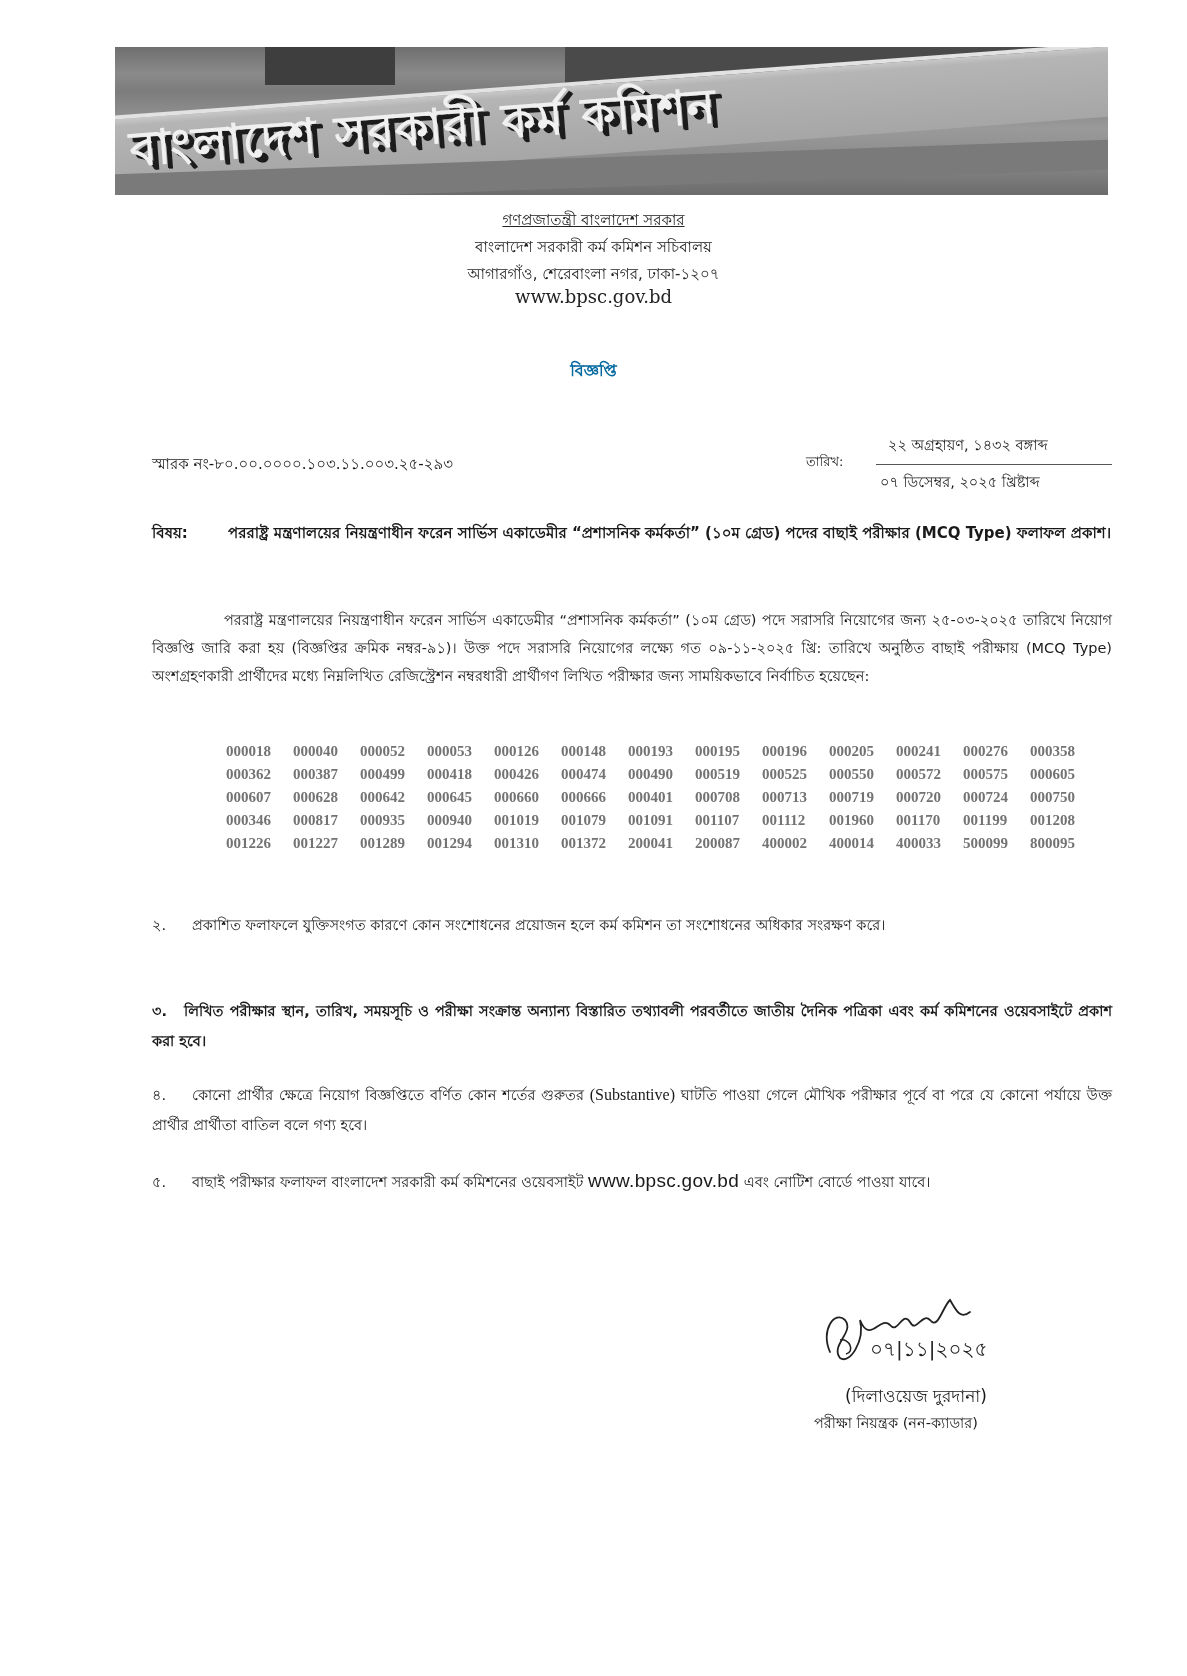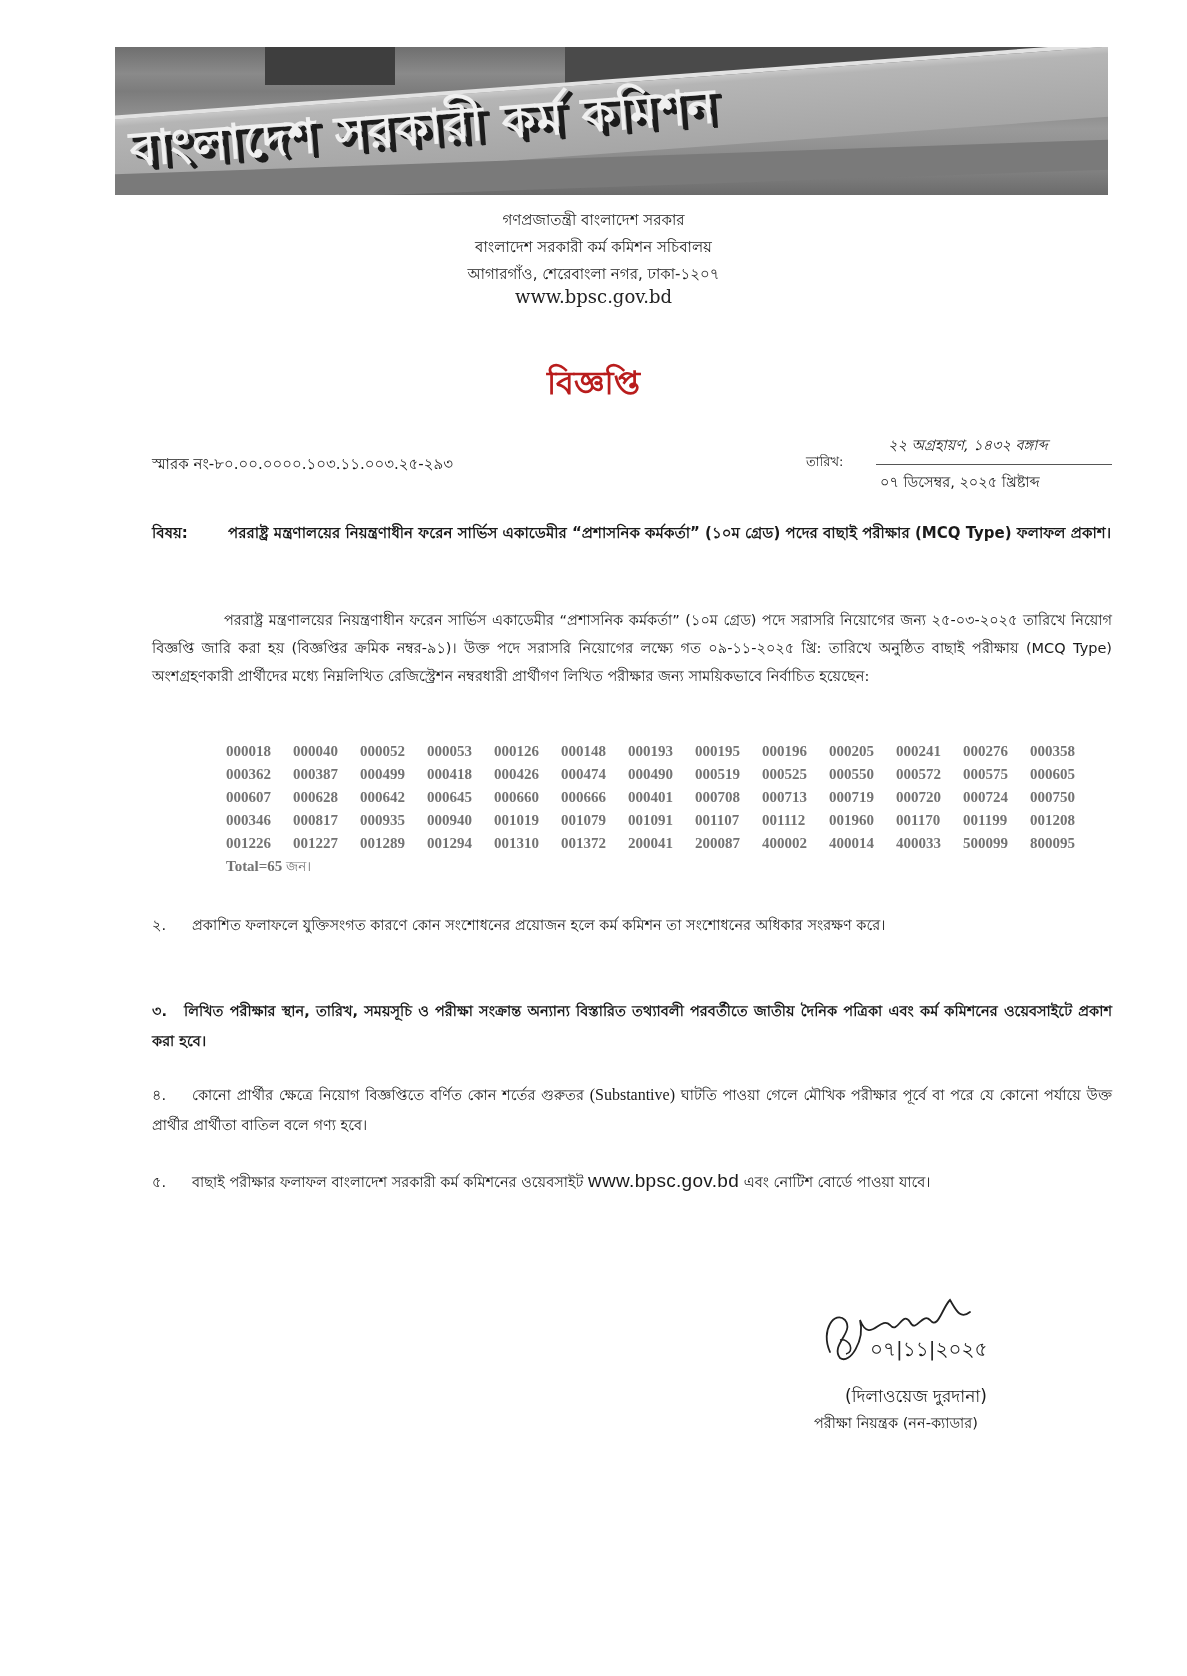--- a/index.html
+++ b/index.html
@@ -28,25 +28,25 @@
   .banner .sign {
     position: absolute; left: 18px; top: 66px; white-space: nowrap;
     font-family: "DejaVu Sans", sans-serif; font-weight: bold; font-size: 48px;
     color: #f0f0f0; letter-spacing: 1px;
     text-shadow: 5px 4px 0 #1c1c1c, 6px 5px 0 #1c1c1c;
     transform: rotate(-4.3deg); transform-origin: left bottom;
   }
   .center { position: absolute; left: 0; width: 1187px; text-align: center; }
   .hdr-line { font-size: 15px; color: #222; }
   .url { font-family: "DejaVu Serif", serif; font-size: 18px; color: #222; }
-  .notice-title { font-size: 32px; font-weight: bold; color: #b91c1c; }
+  .notice-title { font-size: 16px; font-weight: bold; color: #0369a1; }
   .abs { position: absolute; }
   .memo { font-size: 15px; left: 152px; top: 452px; }
   .date-label { font-size: 13px; left: 806px; top: 452px; }
-  .date-top { font-size: 14.5px; left: 888px; top: 434px; font-style: italic; }
+  .date-top { font-size: 14.5px; left: 888px; top: 434px; }
   .date-rule { left: 876px; top: 464px; width: 236px; border-top: 1px solid #555; }
   .date-bottom { font-size: 14.5px; left: 880px; top: 471px; }
   .subject { left: 152px; top: 518px; width: 960px; font-size: 15px; font-weight: bold; line-height: 30px; }
   .subject .lab { position: absolute; left: 0; top: 0; }
   .subject .txt { margin-left: 76px; text-align: justify; }
   .para { left: 152px; width: 960px; font-size: 14.5px; line-height: 28px; text-align: justify; }
   .para.p1 { top: 606px; text-indent: 72px; }
   .reg-block { left: 226px; top: 742px; width: 880px; font-family: "Liberation Serif", serif; font-weight: bold; font-size: 15px; color: #737373; }
   .reg-grid { display: grid; grid-template-columns: repeat(13, 67px); row-gap: 5px; }
   .reg-grid span { line-height: 18px; }
@@ -66,21 +66,21 @@
 <body>
 
 <div class="banner">
   <div class="window" style="left:150px;width:130px;"></div>
   <div class="window" style="left:450px;width:500px;background:#4a4a4a;"></div>
   <div class="beam"></div>
   <div class="beam2"></div>
   <div class="sign">বাংলাদেশ সরকারী কর্ম কমিশন</div>
 </div>
 
-<div class="center hdr-line" style="top:208px;">গণপ্রজাতন্ত্রী বাংলাদেশ সরকার</div>
+<div class="center hdr-line" style="top:208px;text-decoration:underline;">গণপ্রজাতন্ত্রী বাংলাদেশ সরকার</div>
 <div class="center hdr-line" style="top:235px;">বাংলাদেশ সরকারী কর্ম কমিশন সচিবালয়</div>
 <div class="center hdr-line" style="top:262px;">আগারগাঁও, শেরেবাংলা নগর, ঢাকা-১২০৭</div>
 <div class="center url" style="top:286px;">www.bpsc.gov.bd</div>
 
 <div class="center notice-title" style="top:358px;">বিজ্ঞপ্তি</div>
 
 <div class="abs memo">স্মারক নং-৮০.০০.০০০০.১০৩.১১.০০৩.২৫-২৯৩</div>
 <div class="abs date-label">তারিখ:</div>
 <div class="abs date-top">২২  অগ্রহায়ণ, ১৪৩২ বঙ্গাব্দ</div>
 <div class="abs date-rule"></div>
@@ -154,24 +154,20 @@
       <span>001310</span>
       <span>001372</span>
       <span>200041</span>
       <span>200087</span>
       <span>400002</span>
       <span>400014</span>
       <span>400033</span>
       <span>500099</span>
       <span>800095</span>
     </div>
-  <div class="total">
-    <span>Total=65</span>
-    <span class="bn">জন।</span>
-  </div>
 </div>
 
 <div class="abs num-para" style="top:910px;">
   <span class="n">২.</span><span>প্রকাশিত ফলাফলে যুক্তিসংগত কারণে কোন সংশোধনের প্রয়োজন হলে কর্ম কমিশন তা সংশোধনের অধিকার সংরক্ষণ করে।</span>
 </div>
 
 <div class="abs num-para bold" style="top:996px;">
   <span class="n" style="width:32px;">৩.</span><span>লিখিত পরীক্ষার স্থান, তারিখ, সময়সূচি ও পরীক্ষা সংক্রান্ত অন্যান্য বিস্তারিত তথ্যাবলী পরবর্তীতে জাতীয় দৈনিক পত্রিকা এবং কর্ম কমিশনের ওয়েবসাইটে প্রকাশ করা হবে।</span>
 </div>
 

